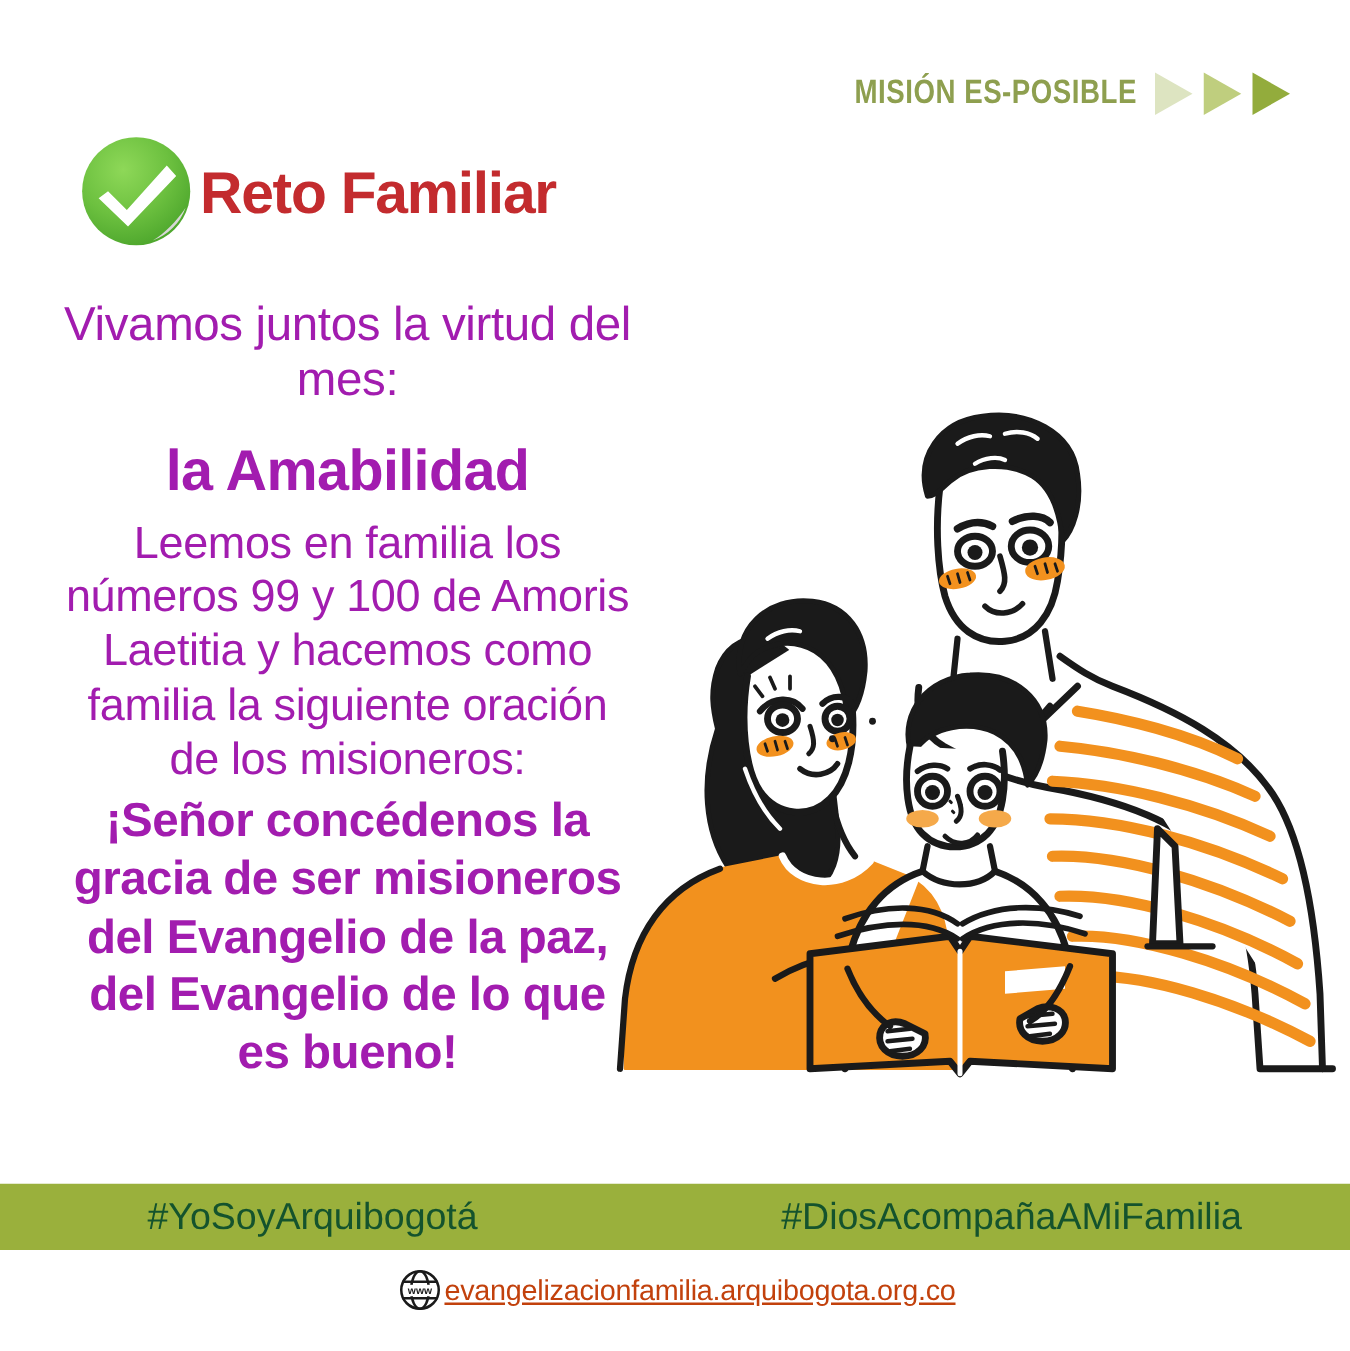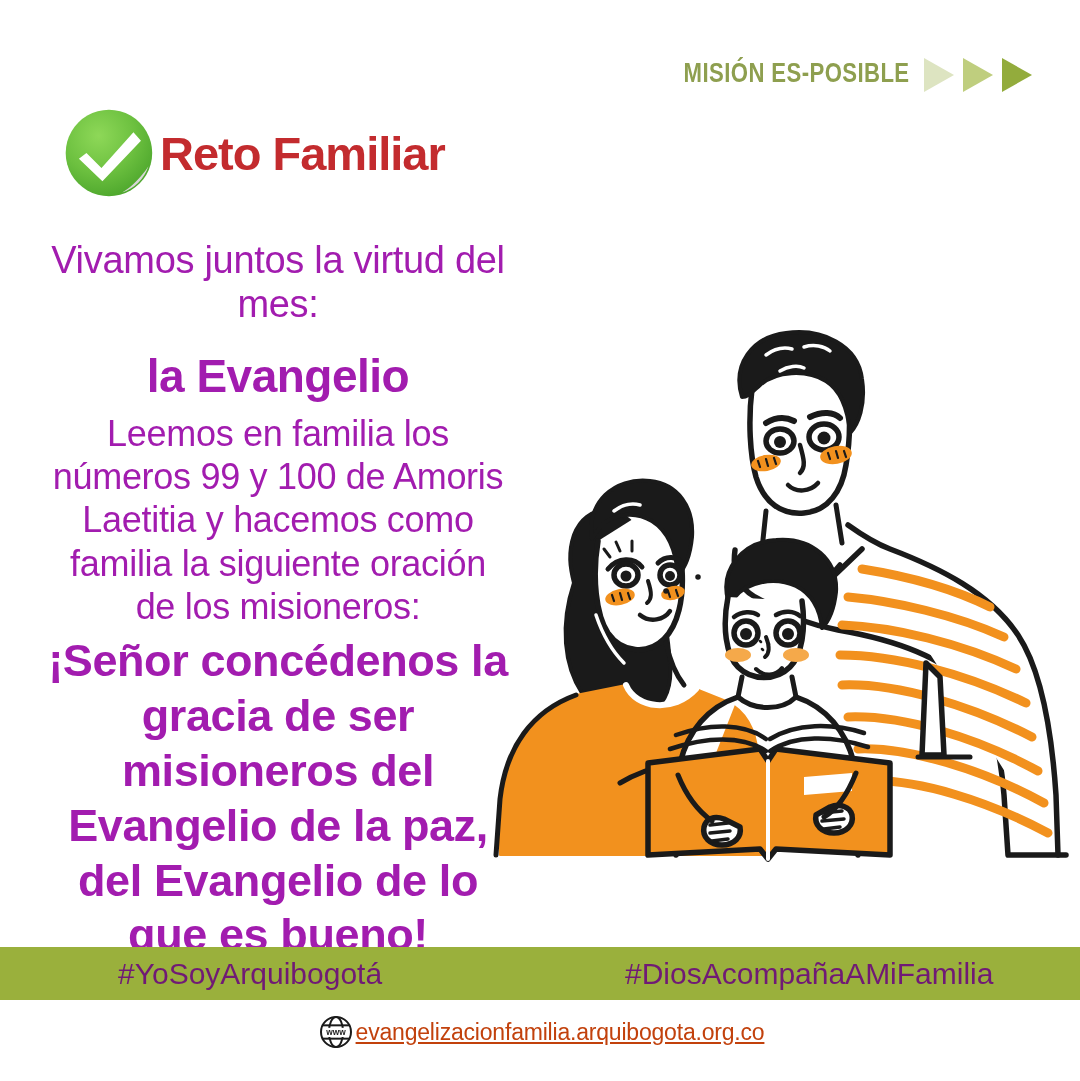--- a/index.html
+++ b/index.html
@@ -102,21 +102,21 @@
     margin-bottom: 8px;
     letter-spacing: -0.5px;
   }
   .body-text {
     font-size: 36px;
     font-weight: 300;
     line-height: 1.2;
     letter-spacing: -0.3px;
   }
   .prayer {
-    font-size: 45px;
+    font-size: 38px;
     font-weight: bold;
     line-height: 1.22;
     margin-top: 6px;
     letter-spacing: -0.4px;
   }
 
   
   #illustration {
     position: absolute;
     left: 470px;
@@ -132,21 +132,21 @@
     left: 0;
     top: 947px;
     width: 1080px;
     height: 53px;
     background: #9ab03c;
     display: flex;
     align-items: center;
   }
   .hashtag {
     position: absolute;
-    color: #701a75;
+    color: #14532d;
     font-size: 30px;
     font-weight: 300;
     letter-spacing: 0px;
     white-space: nowrap;
   }
   #hashtag-1 { left: 118px; }
   #hashtag-2 { left: 625px; }
 
   
   #website-row {
@@ -201,21 +201,21 @@
         <path d="M50 4 A46 46 0 1 1 49.9 4 Z" fill="url(#gcirc)"></path>
         <path d="M92 64 A46 46 0 0 1 64 92 C74 86 84 76 92 64 Z" fill="url(#gpeel)"></path>
         <path d="M26 50 L42 66 L76 28 L84 37 L43 80 L18 56 Z" fill="#ffffff"></path>
       </svg>
     </div>
     <div id="logo-title">Reto Familiar</div>
   </div>
 
   <div id="text-col">
     <div class="lead">Vivamos juntos la virtud del mes:</div>
-    <div class="virtue">la Evangelio</div>
+    <div class="virtue">la Amabilidad</div>
     <div class="body-text">Leemos en familia los números 99 y 100 de Amoris Laetitia y hacemos como familia la siguiente oración de los misioneros:</div>
     <div class="prayer">¡Señor concédenos la gracia de ser misioneros del Evangelio de la paz, del Evangelio de lo que es bueno!</div>
   </div>
 
   <div id="illustration">
     <svg viewBox="0 0 620 545" xmlns="http://www.w3.org/2000/svg">
       <g fill="none" stroke="#1a1a1a" stroke-width="5.5" stroke-linecap="round" stroke-linejoin="round">
 
         <path d="M265 225 C262 248 268 262 285 272 L300 280
                  C320 292 340 300 368 305

